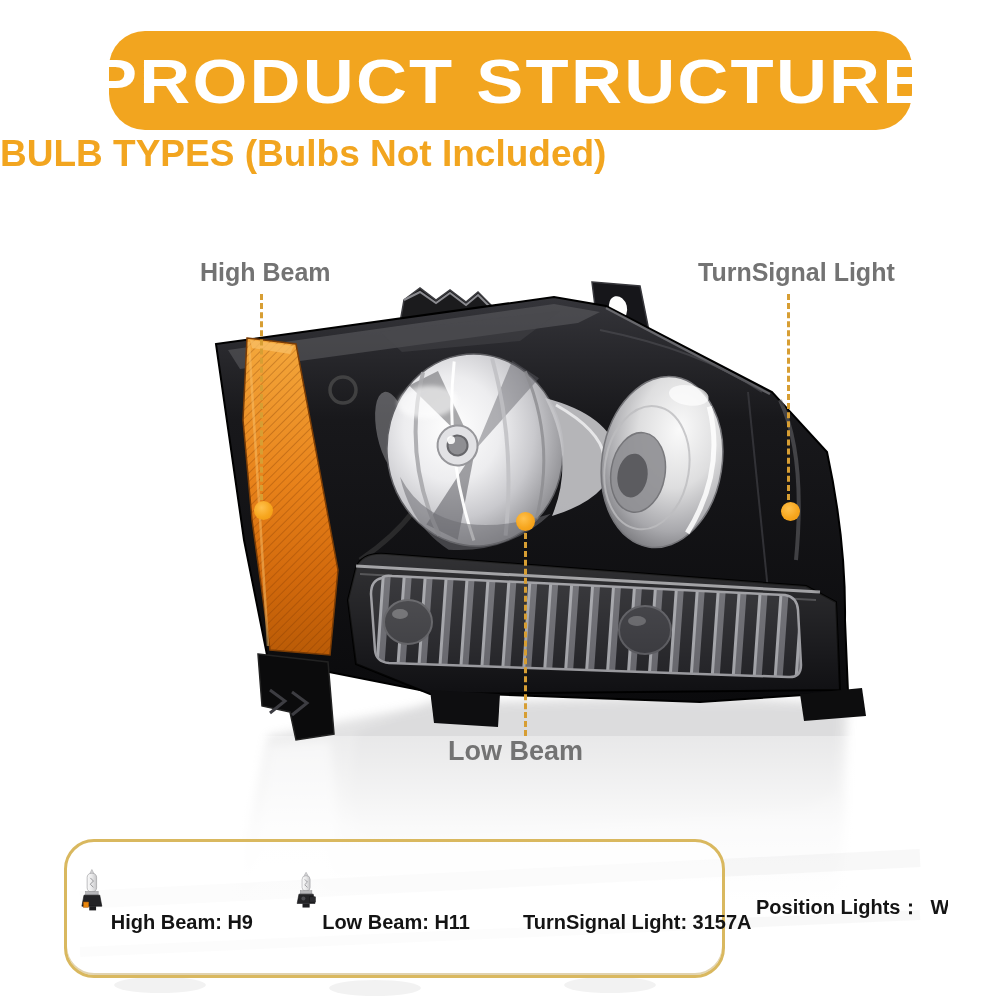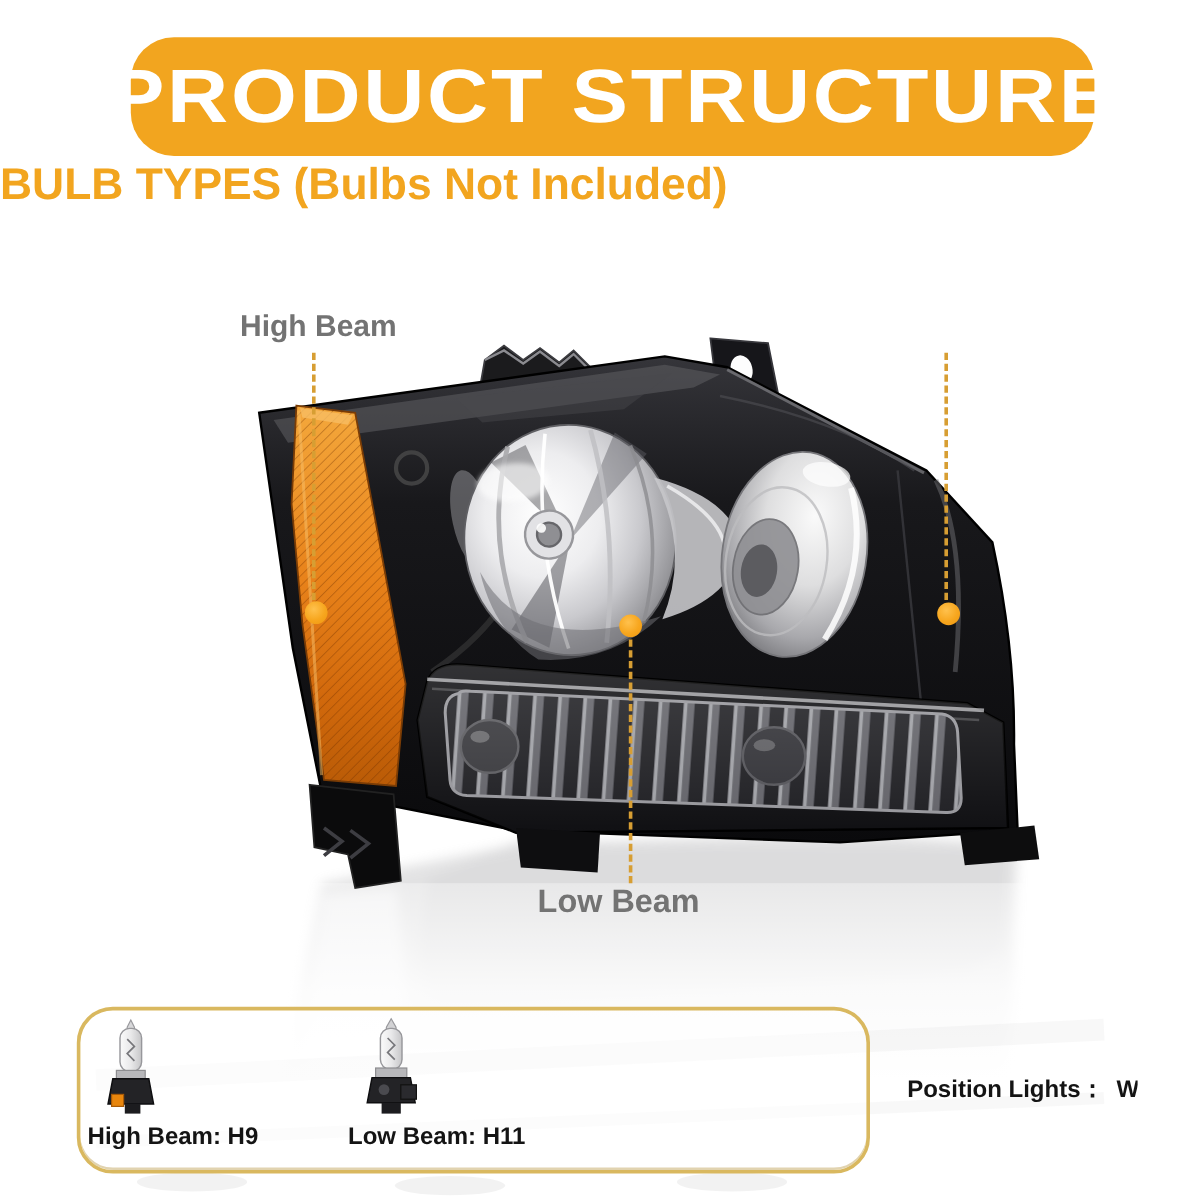--- a/index.html
+++ b/index.html
@@ -17,22 +17,22 @@
   
   .callout-label{position:absolute;z-index:4;color:#737373;font-size:25px;font-weight:bold;
                  text-align:center;white-space:nowrap;}
   .dash-line{position:absolute;z-index:3;width:0;border-left:3px dashed #D79E33;}
   .dot{position:absolute;z-index:3;width:19px;height:19px;border-radius:50%;
        background:radial-gradient(circle at 40% 35%, #FFC14D 0%, #F7A61E 55%, #EE9710 100%);}
   
   .bulb-box{position:absolute;left:64px;top:839px;width:655px;height:133px;z-index:2;
             border:3px solid #D9B85F;border-radius:30px;background:rgba(255,255,255,0.5);
             box-shadow:inset 0 -2px 0 rgba(170,130,30,0.35);}
-  .bulb-group{position:absolute;top:6px;width:180px;display:flex;flex-direction:column;
-              align-items:flex-start;}
+  .bulb-group{position:absolute;top:6px;width:180px;display:flex;flex-direction:row;
+              align-items:flex-end;}
   .bulb-group svg{height:86px;width:72px;display:block;}
   .bulb-label{margin-top:2px;font-size:20px;font-weight:bold;color:#141414;white-space:nowrap;}
   .g1{left:6px;} .g2{left:223px;} .g3{left:456px;}
   .position-note{position:absolute;left:756px;top:894px;z-index:2;font-size:20px;
                  font-weight:bold;color:#141414;white-space:nowrap;}
   .position-note .pv{margin-left:10px;}
 </style>
 </head>
 <body>
 
@@ -185,20 +185,21 @@
       <path d="M292 692 L307 703 L292 715" fill="none" stroke="#3d3d42" stroke-width="3"></path>
       <path d="M430 690 L500 694 L498 727 L434 723 Z" fill="#0e0e10"></path>
       <path d="M800 694 L862 688 L866 716 L804 721 Z" fill="#0d0d0e"></path>
     </g>
   </svg>
 
   <div class="callout-label" style="left:200px;top:258px;width:122px;">High Beam</div>
   <div class="dash-line" style="left:260px;top:294px;height:206px;"></div>
   <div class="dot" style="left:254px;top:501px;"></div>
 
+  <div class="callout-label" style="left:698px;top:258px;width:180px;">TurnSignal Light</div>
   <div class="dash-line" style="left:787px;top:294px;height:206px;"></div>
   <div class="dot" style="left:781px;top:502px;"></div>
 
   <div class="dot" style="left:516px;top:512px;"></div>
   <div class="dash-line" style="left:524px;top:533px;height:203px;"></div>
   <div class="callout-label" style="left:448px;top:736px;width:132px;font-size:27px;">Low Beam</div>
 
   <div class="bulb-box">
 
     <div class="bulb-group g1">
@@ -228,20 +229,39 @@
         <path d="M33 17 L39 23 L33 29 L39 35" fill="none" stroke="#77777b" stroke-width="1.4"></path>
         <rect x="23" y="42" width="26" height="8" fill="#b7b7ba" stroke="#8d8d90" stroke-width="1"></rect>
         <path d="M20 50 L52 50 L56 71 L16 71 Z" fill="#232326" stroke="#0e0e10" stroke-width="1.2"></path>
         <rect x="44" y="56" width="13" height="12" fill="#2a2a2e" stroke="#111" stroke-width="1"></rect>
         <rect x="28" y="71" width="16" height="9" fill="#1c1c1f"></rect>
         <circle cx="30" cy="60" r="4.5" fill="#4a4a4f"></circle>
       </svg>
       <div class="bulb-label">Low Beam: H11</div>
     </div>
 
+    <div class="bulb-group g3" style="width:195px;">
+      <svg viewBox="0 0 72 86">
+        <defs>
+          <linearGradient id="amberBulbG" x1="0" y1="0" x2="1" y2="0">
+            <stop offset="0" stop-color="#F7B54A"></stop>
+              <stop offset="0.5" stop-color="#EE8E12"></stop>
+              <stop offset="1" stop-color="#C96A08"></stop>
+          </linearGradient>
+        </defs>
+        <rect x="21" y="6" width="30" height="44" rx="15" fill="url(#amberBulbG)" stroke="#A85A06" stroke-width="1.4"></rect>
+        <circle cx="36" cy="17" r="6" fill="#F9CE7E" opacity="0.95"></circle>
+        <path d="M42 38 Q45 28 42 18" stroke="#B05E05" stroke-width="2" fill="none" opacity="0.6"></path>
+        <rect x="25" y="50" width="22" height="26" fill="#1f1f23" stroke="#0c0c0e" stroke-width="1.2"></rect>
+        <line x1="25" y1="57" x2="47" y2="57" stroke="#3a3a3f" stroke-width="2"></line>
+        <line x1="25" y1="64" x2="47" y2="64" stroke="#3a3a3f" stroke-width="2"></line>
+        <rect x="30" y="76" width="12" height="6" fill="#151518"></rect>
+      </svg>
+      <div class="bulb-label">TurnSignal Light: 3157A</div>
+    </div>
 
   </div>
 
   <div class="position-note">
     <span>Position Lights：</span><span class="pv">W5W</span>
   </div>
 
 </div>
 
 </body></html>

